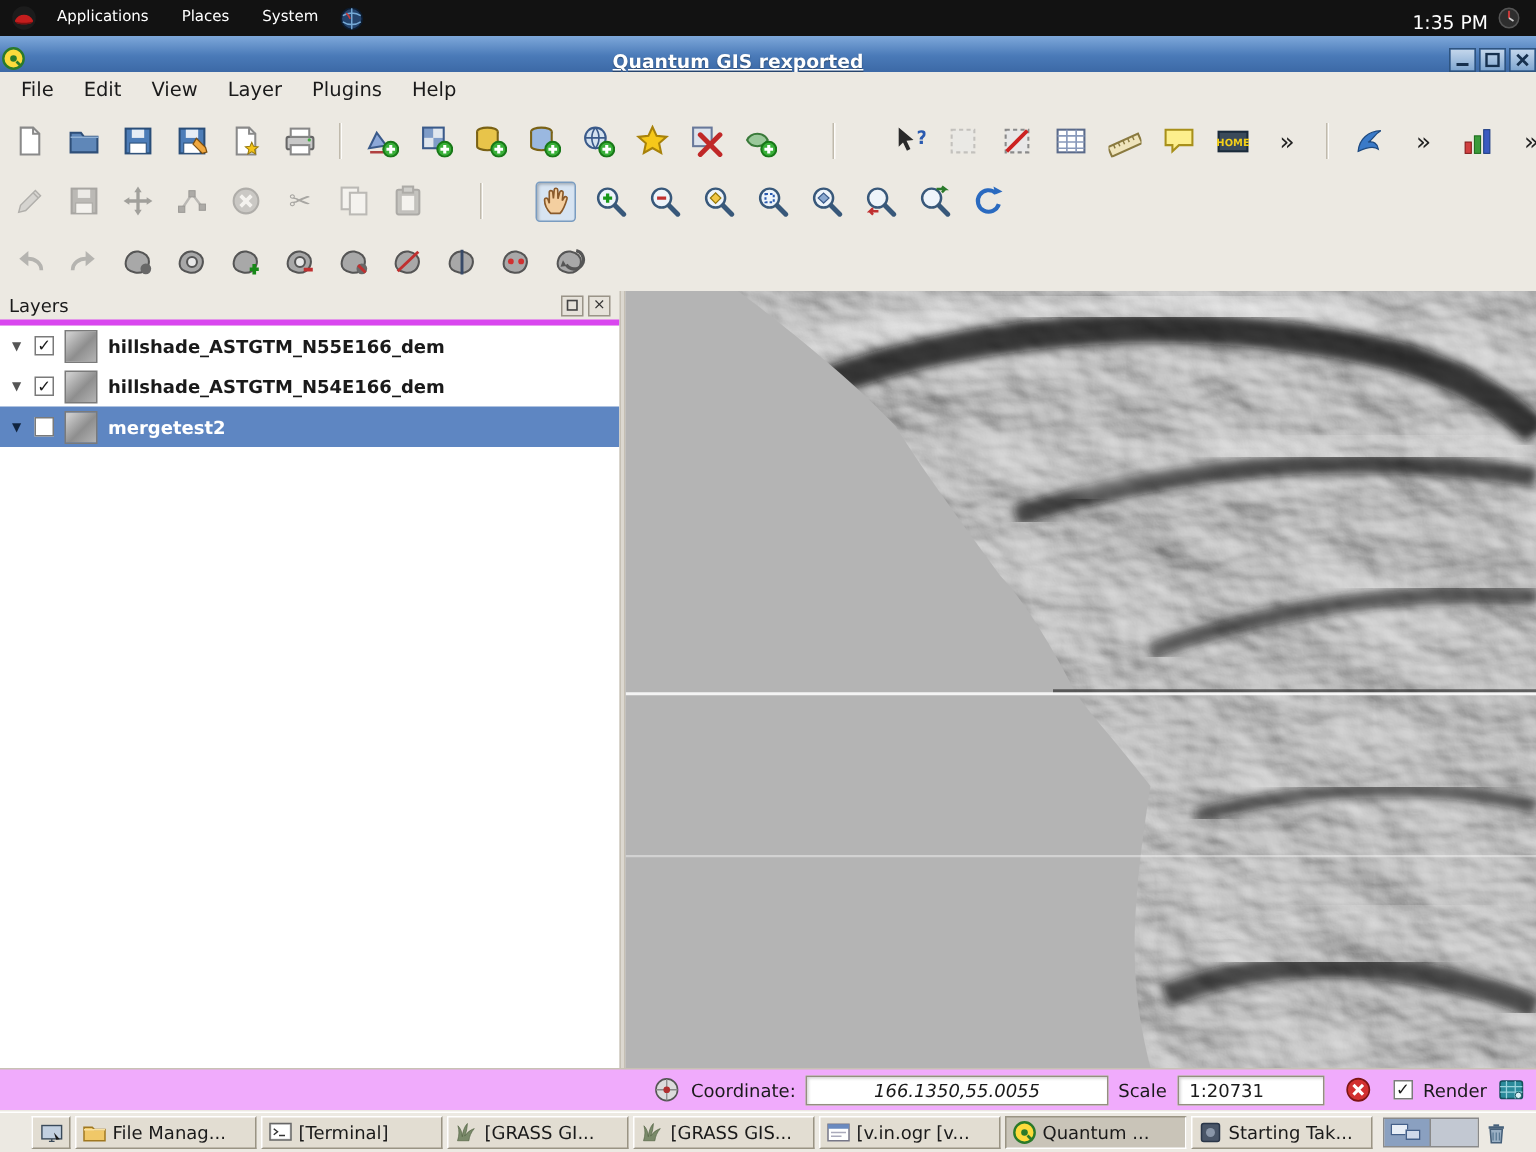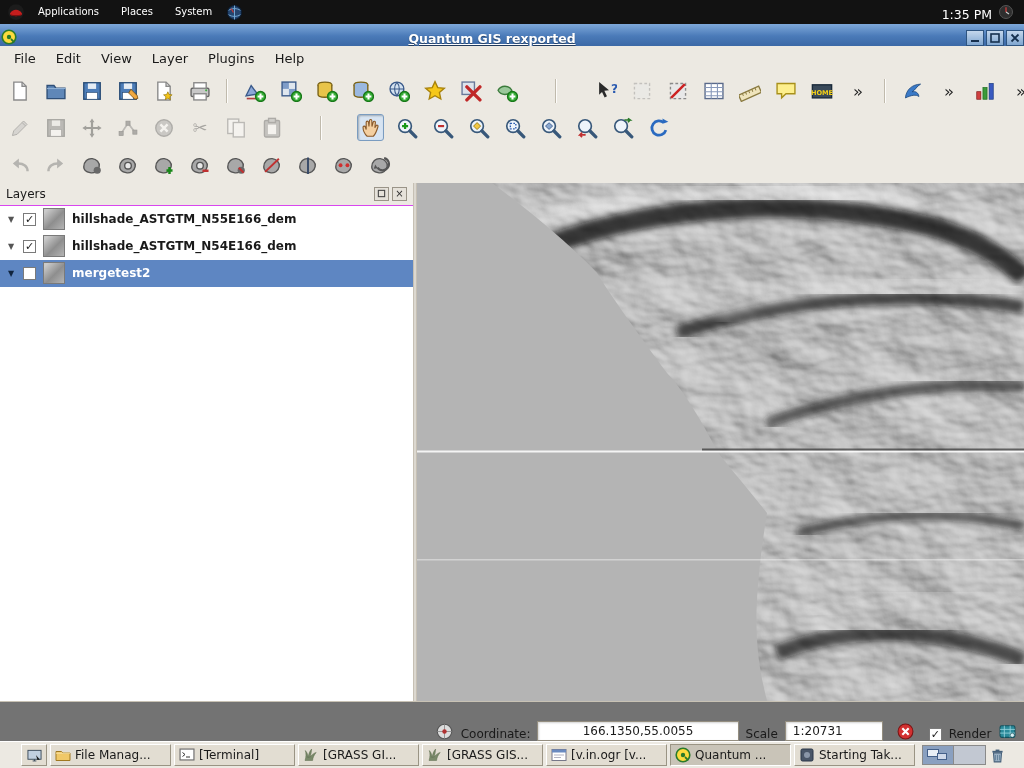--- a/index.html
+++ b/index.html
@@ -26,38 +26,38 @@
   .tb-btn{width:27px;height:27px;flex:none;display:flex;align-items:center;justify-content:center;border:1px solid transparent;border-radius:3px;}
   .tb-btn.active{background:#d7e4f2;border-color:#7a9cc0;box-shadow:inset 1px 1px 2px rgba(0,0,0,.25);}
   .tb-btn.disabled{filter:grayscale(1) opacity(.42);}
   .tb-sep{width:2px;height:24px;flex:none;border-left:1px solid #c0baac;border-right:1px solid #fdfcfa;margin:0 4px;}
   .tb-sep.wide{margin:0 26px;}
   .tb-ic{display:flex;}
 
   
   .main{height:518px;display:flex;background:#fff;}
   .layers-panel{width:413px;flex:none;background:#fff;display:flex;flex-direction:column;}
-  .lp-header{height:23px;flex:none;background:#ece9e2;display:flex;align-items:center;padding:0 6px;font-size:12px;border-bottom:1px solid #d946ef;}
+  .lp-header{height:23px;flex:none;background:#ece9e2;display:flex;align-items:center;padding:0 6px;font-size:12px;border-bottom:4px solid #d946ef;}
   .lp-btns{margin-left:auto;display:flex;gap:3px;}
   .lp-btn{width:15px;height:14px;border:1px solid #9a9488;background:#e6e2da;display:flex;align-items:center;justify-content:center;font-size:10px;line-height:10px;color:#333;}
   #layer-list{flex:1;overflow:hidden;}
   .layer-row{height:27px;display:flex;align-items:center;gap:7px;padding:0 6px;font-size:12px;font-weight:bold;}
   .layer-row.selected{background:#5e86c2;color:#fff;}
   .expander{font-size:8px;color:#555;width:10px;text-align:center;}
   .layer-row.selected .expander{color:#10243f;}
   .cb{width:13px;height:13px;flex:none;background:#fff;border:1px solid #7a7a7a;font-size:11px;line-height:11px;text-align:center;color:#1a1a1a;}
   .thumb{width:22px;height:22px;flex:none;background:linear-gradient(135deg,#cacaca 10%,#8e8e8e 55%,#b4b4b4);border:1px solid #7a7a7a;}
   .splitter{width:4px;flex:none;background:#dcd8d0;border-left:1px solid #c6c0b4;border-right:1px solid #c6c0b4;cursor:col-resize;}
   .map{flex:1;position:relative;background:#b4b4b4;overflow:hidden;}
 
   
-  .statusbar{height:40px;flex:none;background:#737373;border-top:1px solid #c8c2b4;display:flex;align-items:flex-end;gap:7px;padding:0 8px 0 436px;font-size:12px;}
+  .statusbar{height:28px;flex:none;background:#f0abfc;border-top:1px solid #c8c2b4;display:flex;align-items:center;gap:7px;padding:0 8px 0 436px;font-size:12px;}
   .sb-icon{width:18px;height:18px;display:flex;align-items:center;justify-content:center;}
   .sb-field{background:#fff;border:1px solid #948e80;box-shadow:inset 1px 1px 2px rgba(0,0,0,.18);height:20px;display:flex;align-items:center;font-size:12px;}
-  .sb-coord{width:205px;justify-content:center;}
+  .sb-coord{width:205px;justify-content:center;font-style:italic;}
   .sb-scale{width:100px;padding:0 7px;}
   .sb-check{width:13px;height:13px;background:#fff;border:1px solid #7a7a7a;font-size:11px;line-height:11px;text-align:center;margin-left:8px;}
   .sb-right{margin-left:auto;}
 
   
   #taskbar{height:27px;background:#ece9e2;border-top:1px solid #fff;display:flex;align-items:center;gap:3px;padding:0 21px;}
   .tk-desktop{width:26px;height:22px;flex:none;border:1px solid;border-color:#fff #9a9484 #9a9484 #fff;background:#e2ddd2;display:flex;align-items:center;justify-content:center;}
   .tk-btn{width:121px;height:22px;flex:none;background:#e2ddd2;border:1px solid;border-color:#fff #9a9484 #9a9484 #fff;display:flex;align-items:center;gap:4px;padding:0 4px;font-size:12px;}
   .tk-btn.active{background:#c9c4b8;border-color:#9a9484 #fff #fff #9a9484;}
   .tk-ic{flex:none;display:flex;}

